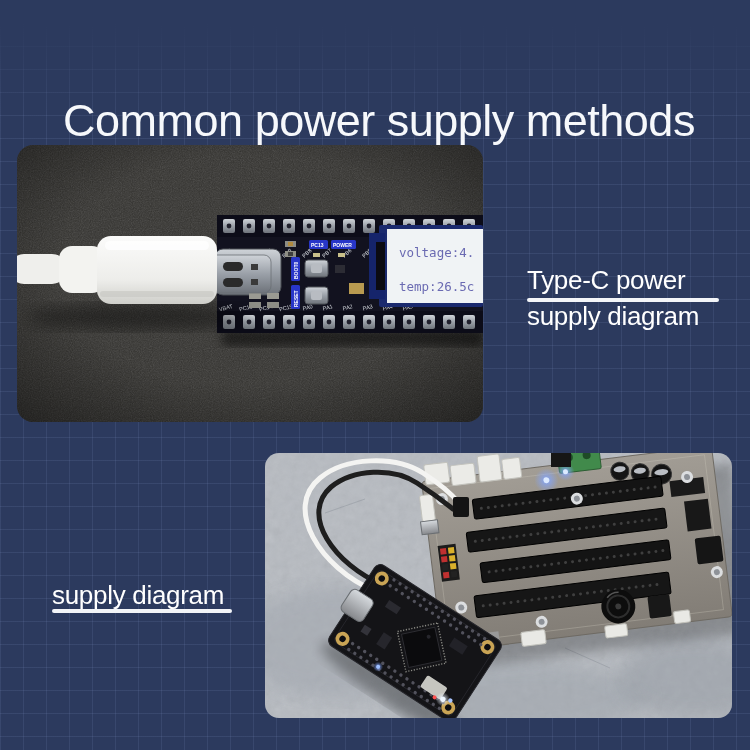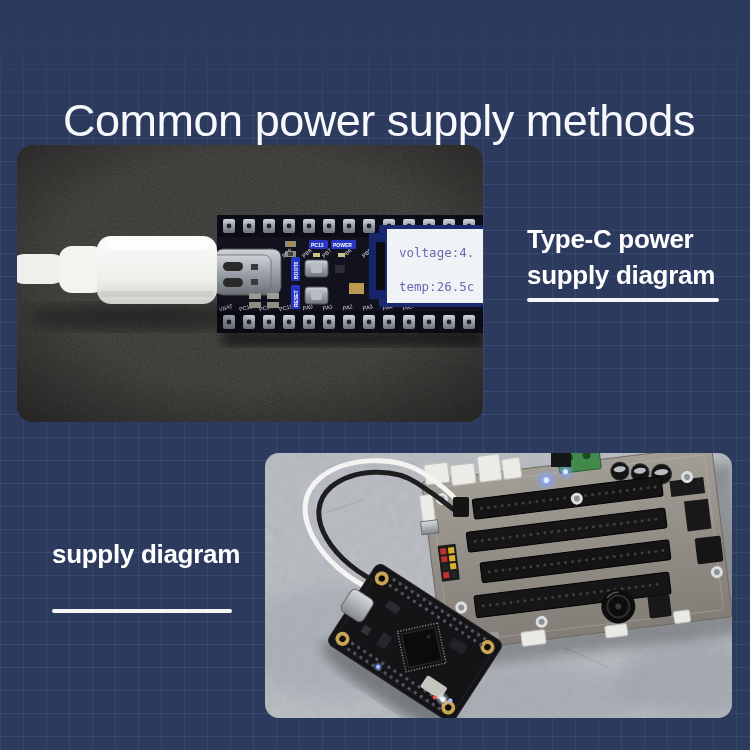--- a/index.html
+++ b/index.html
@@ -14,22 +14,22 @@
   }
   .fade-top{position:absolute;left:0;top:0;width:100%;height:120px;
     background:linear-gradient(180deg,#2c3a5e 20%,rgba(44,58,94,0) 100%);}
   .title{
     position:absolute;top:66px;left:4px;width:750px;text-align:center;
     font-size:45px;font-weight:normal;letter-spacing:-0.5px;color:#f6f8fb;line-height:50px;
   }
   .photo{position:absolute;overflow:hidden;border-radius:16px;}
   .photo-typec{left:17px;top:145px;width:466px;height:277px;}
   .photo-pin{left:265px;top:453px;width:467px;height:265px;border-radius:14px;}
-  .section-label{position:absolute;color:#ffffff;font-weight:bold;
-    font-size:26px;line-height:36px;letter-spacing:-0.3px;}
+  .section-label{position:absolute;color:#ffffff;font-weight:normal;
+    font-size:26px;line-height:36px;letter-spacing:-0.3px;margin-top:41px;}
   .label-typec{left:527px;top:221px;}
   .label-pin{left:52px;top:536px;}
   .underline{position:absolute;height:4px;background:#f3f5f8;border-radius:2px;}
   .underline-typec{left:527px;top:298px;width:192px;}
   .underline-pin{left:52px;top:609px;width:180px;}
   svg{display:block;}
   .pl{font-size:5.5px;fill:#d9dde3;font-family:"Liberation Sans",sans-serif;}
   .silk{font-size:5px;fill:#ffffff;font-family:"Liberation Sans",sans-serif;font-weight:bold;}
   .lcdtxt{font-size:12.5px;fill:#6a6ab2;font-family:"DejaVu Sans Mono",monospace;}
 </style>

